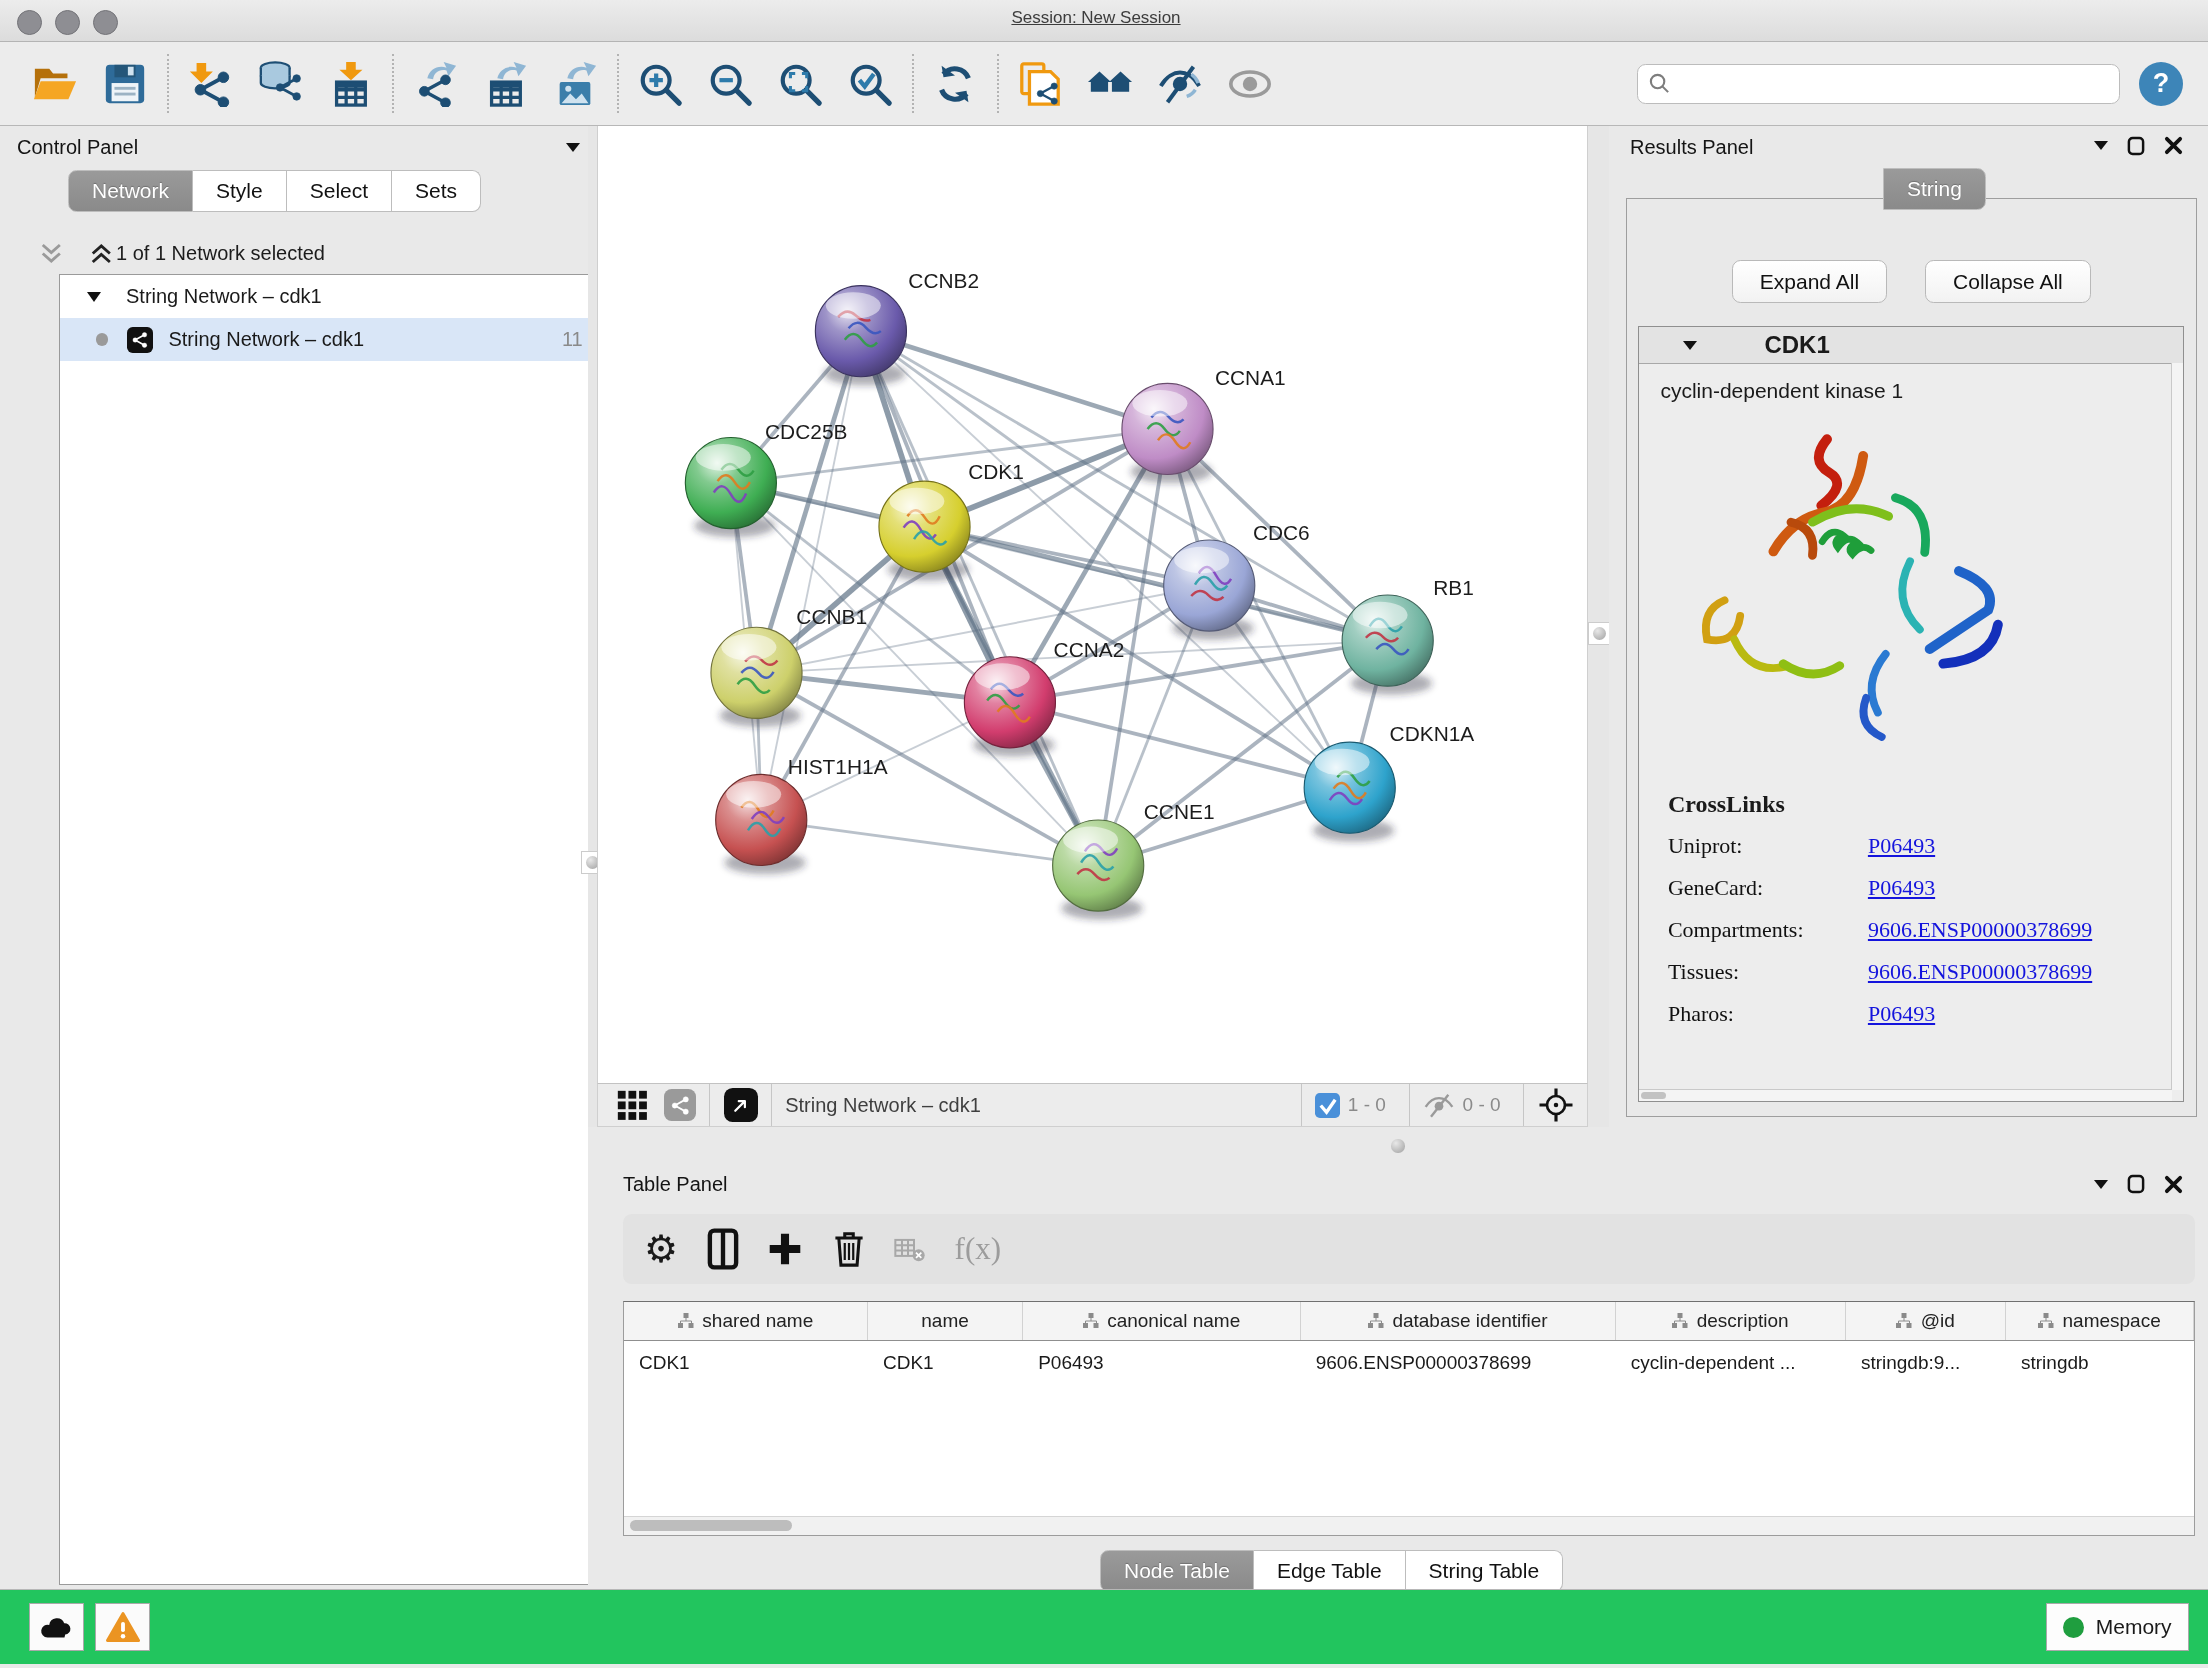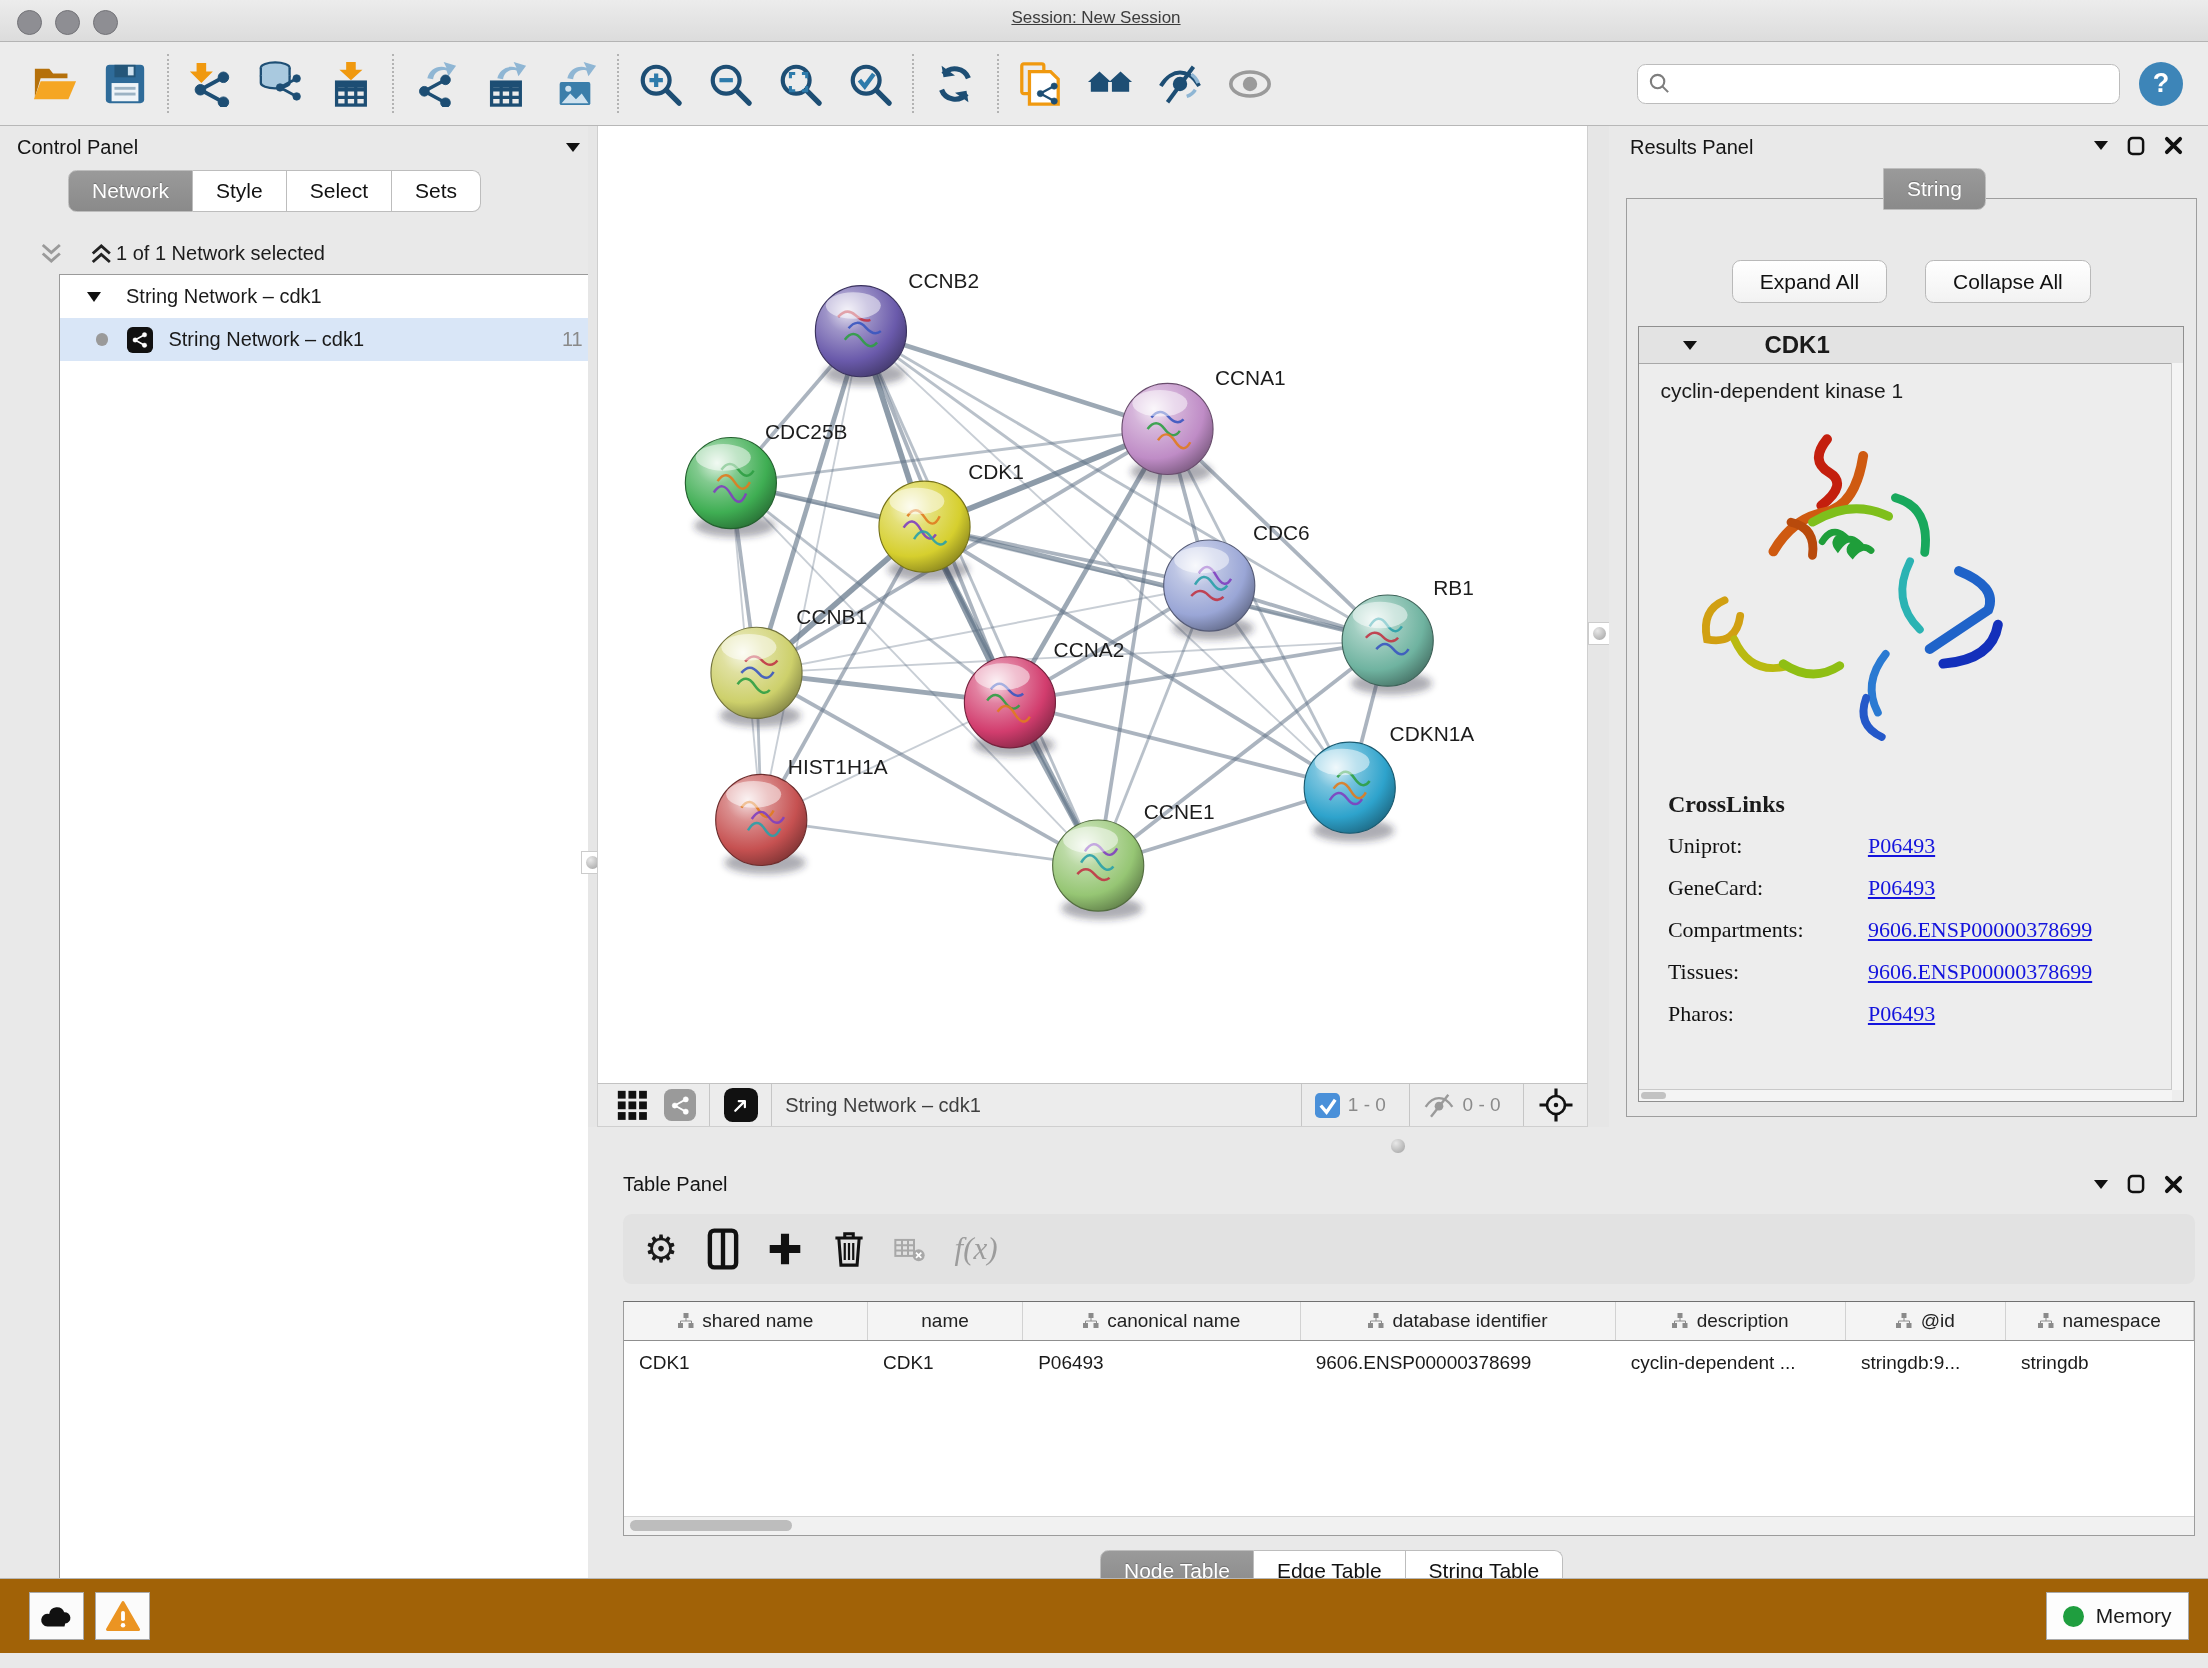--- a/index.html
+++ b/index.html
@@ -85,34 +85,34 @@
   .cl-link{color:#1414dd;text-decoration:underline;cursor:pointer;}
   .rp-vscroll{position:absolute;right:0;top:36px;bottom:11.4px;width:11.4px;background:#f4f4f4;border-left:1px solid #c9c9c9;}
   .rp-hscroll{position:absolute;left:0;right:11.4px;bottom:0;height:11.4px;background:#f4f4f4;border-top:1px solid #c9c9c9;}
   .rp-hthumb{position:absolute;left:1.9px;top:1.9px;width:25px;height:7.6px;background:#c2c2c2;border-radius:3.8px;}
   
   .table-panel{position:absolute;left:588px;right:0;top:1165px;bottom:74px;background:#e9e9e9;}
   .tp-head{display:flex;align-items:center;padding:7.6px 25px 0 35px;}
   .tp-head .winctl{margin-left:auto;}
   .tp-toolbar{position:absolute;left:35px;right:13.3px;top:49px;height:70px;background:#e2e2e2;border-radius:8.6px;
               display:flex;align-items:center;gap:28.5px;padding-left:21px;box-sizing:border-box;}
-  .fx{font-family:"Liberation Serif",serif;font-style:italic;font-size:31px;color:#9c9c9c;}
+  .fx{font-family:"Liberation Serif",serif;font-size:31px;color:#9c9c9c;}
   .grid-table{position:absolute;left:35px;right:13.3px;top:136px;height:235px;background:#fff;
               border:1px solid #9c9c9c;border-top:1.9px solid #6f6f6f;box-sizing:border-box;overflow:hidden;}
   .thead{display:flex;height:38px;background:#f4f4f4;border-bottom:1.9px solid #8f8f8f;align-items:stretch;}
   .th{display:flex;align-items:center;justify-content:center;gap:8.6px;font-size:19px;color:#222;
       border-right:1px solid #d2d2d2;box-sizing:border-box;overflow:hidden;white-space:nowrap;}
   .trow{display:flex;height:44px;align-items:center;cursor:default;}
   .td{font-size:19px;padding-left:15px;box-sizing:border-box;overflow:hidden;white-space:nowrap;}
   .c0{width:247px;}.c1{width:157px;}.c2{width:281px;}.c3{width:319px;}.c4{width:233px;}.c5{width:162px;}.c6{width:190px;}
   .tp-hscroll{position:absolute;left:0;right:0;bottom:0;height:18px;background:#f1f1f1;border-top:1px solid #d5d5d5;}
   .tp-hthumb{position:absolute;left:5.7px;top:2.9px;width:162px;height:11.4px;background:#bdbdbd;border-radius:5.7px;cursor:pointer;}
   .tp-tabs{position:absolute;left:512px;top:385px;}
   
-  .statusbar{position:absolute;left:0;right:0;bottom:15px;height:74px;background:#a16207;border-top:1.9px solid #b7b7b7;}
+  .statusbar{position:absolute;left:0;right:0;bottom:4px;height:74px;background:#22c55e;border-top:1.9px solid #b7b7b7;}
   .sb-btn{position:absolute;top:13.3px;width:55px;height:48px;background:#fbfbfb;border:1.9px solid #a9a9a9;
           display:flex;align-items:center;justify-content:center;cursor:pointer;box-sizing:border-box;}
   .memory-btn{position:absolute;right:19px;top:13.3px;width:143px;height:48px;background:#fdfdfd;border:1.9px solid #a9a9a9;
               display:flex;align-items:center;justify-content:center;gap:11.4px;font-size:21px;cursor:pointer;box-sizing:border-box;}
   .memdot{width:21px;height:21px;border-radius:50%;background:#1f9e3f;}
   .caret-down{width:0;height:0;border-left:7.6px solid transparent;border-right:7.6px solid transparent;border-top:9.5px solid #111;}
 </style>
 </head>
 <body>
 

